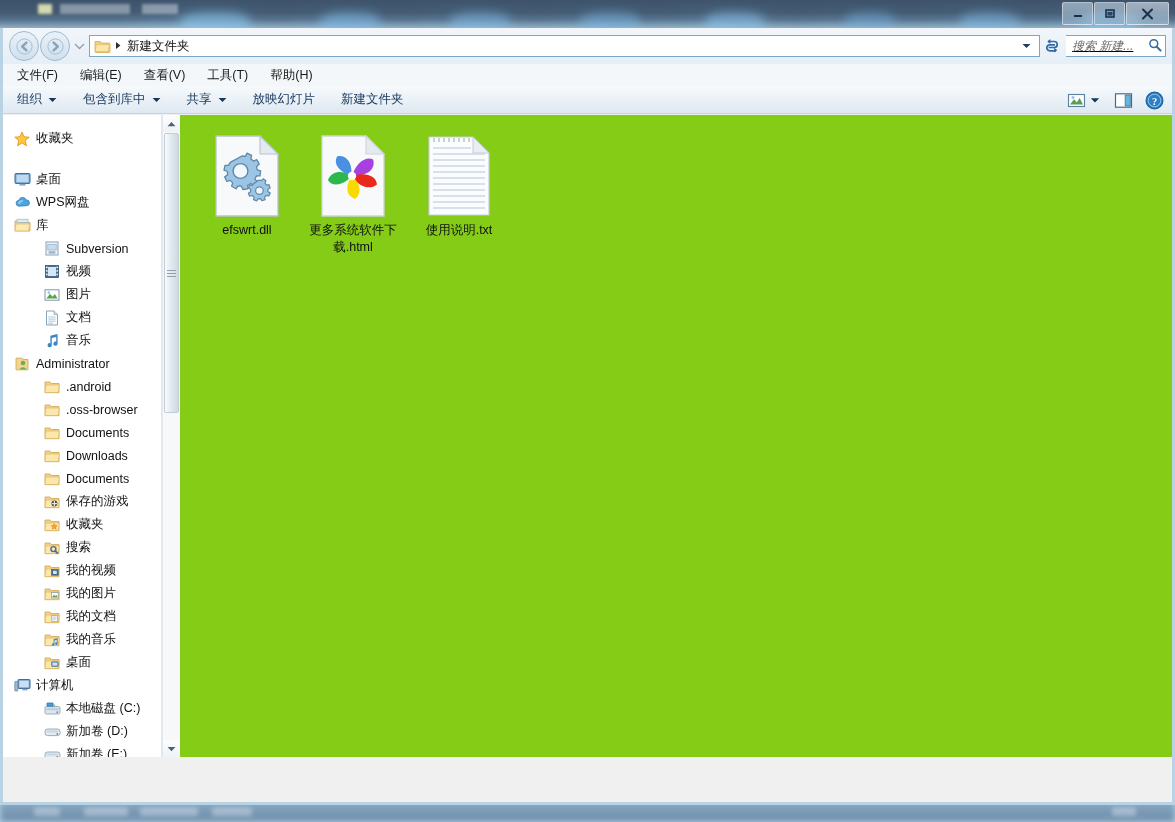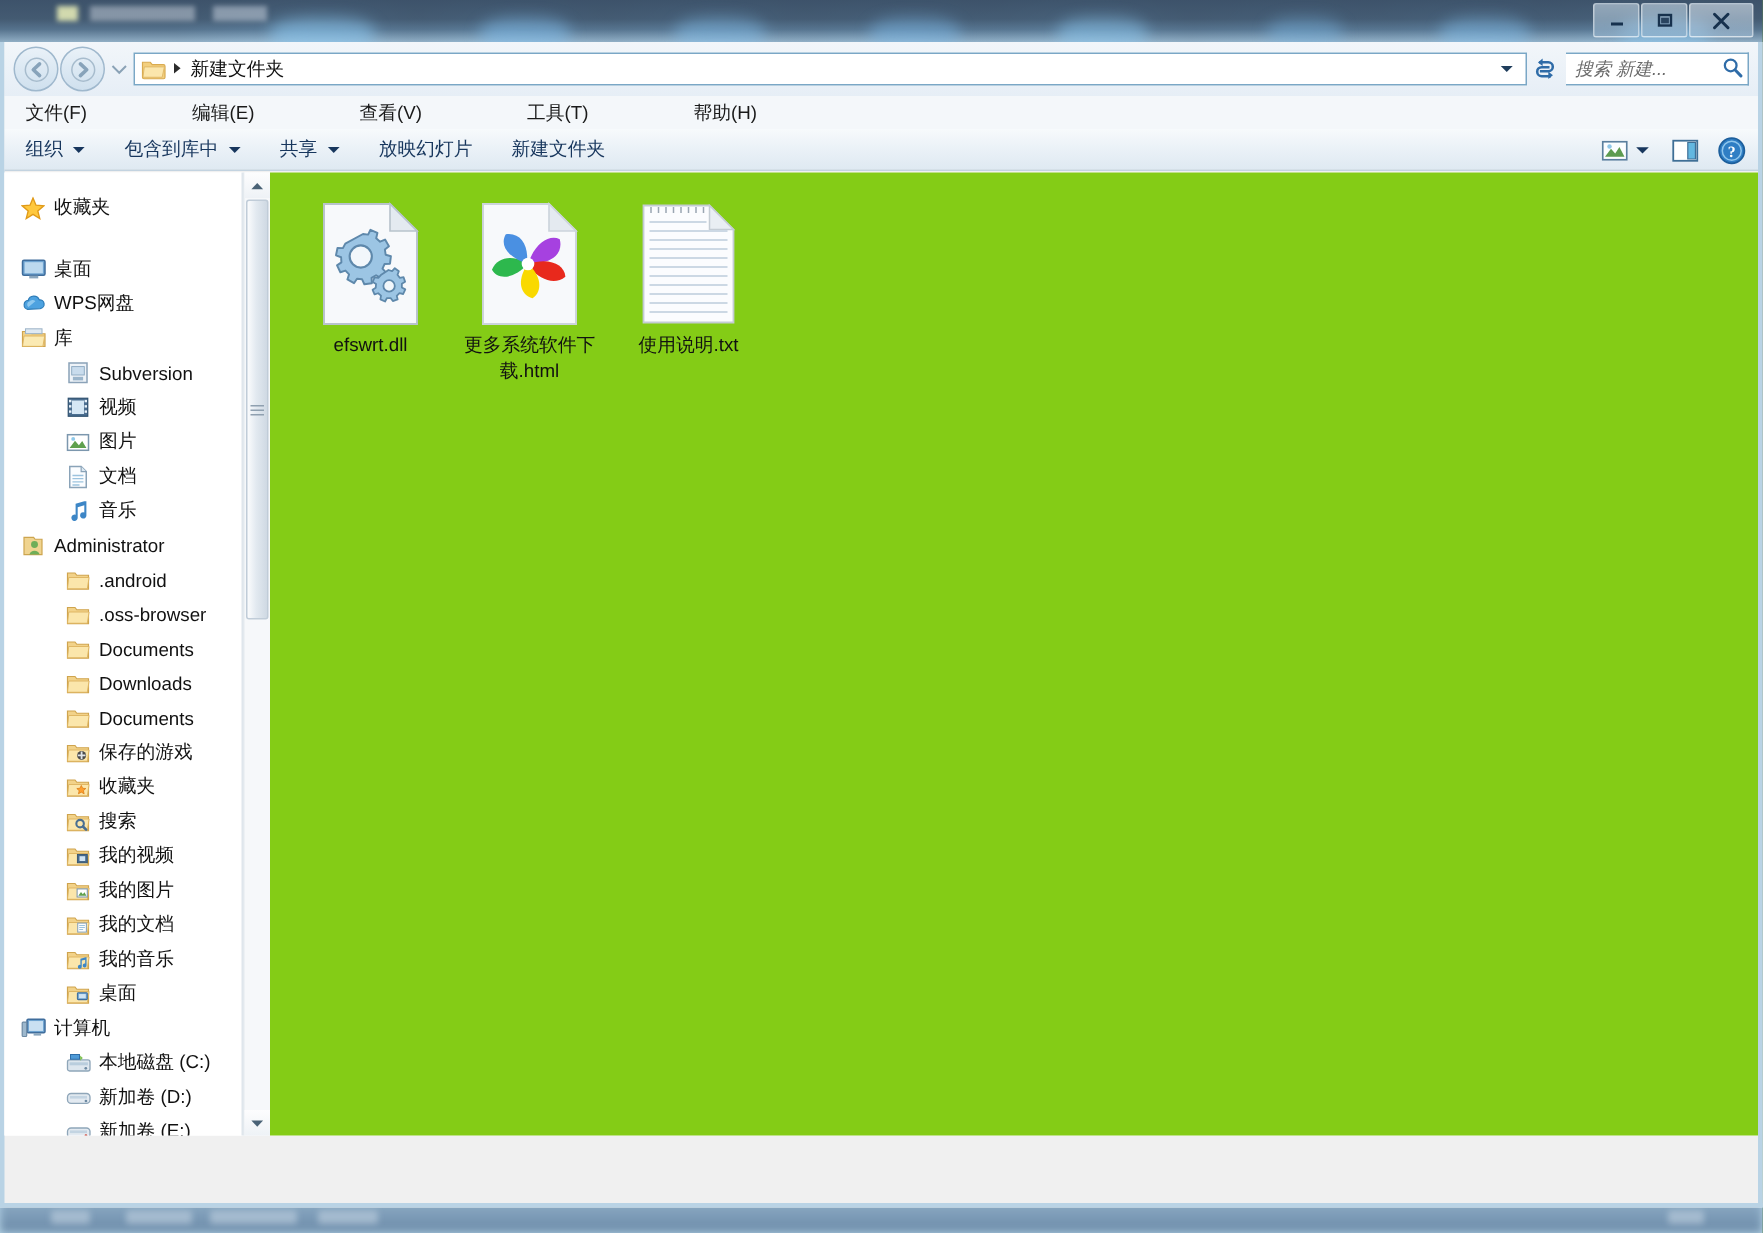--- a/index.html
+++ b/index.html
@@ -67,28 +67,28 @@
     margin-right:1px;}
   .navbtn.fwd{margin-right:2px;}
   .navcaret{width:14px;display:flex;align-items:center;justify-content:center;margin-right:3px;}
   .addrbox{flex:1;height:22px;background:#fff;border:1px solid #7aa7c6;
     display:flex;align-items:center;padding:0 2px 0 4px;box-sizing:border-box;}
   .addr-folder{width:17px;height:15px;margin-right:2px;position:relative;}
   .crumb-arrow{margin:0 5px 0 2px;}
   .crumb{font-size:12.5px;color:#111;}
   .addr-dd{width:22px;height:20px;display:flex;align-items:center;justify-content:center;}
   .addr-refresh{width:24px;height:20px;display:flex;align-items:center;justify-content:center;}
-  .searchbox{width:122px;height:22px;background:#fff;border:1px solid #7aa7c6;border-left:none;
+  .searchbox{width:100px;height:22px;background:#fff;border:1px solid #7aa7c6;border-left:none;
     display:flex;align-items:center;justify-content:space-between;padding:0 3px 0 6px;
-    box-sizing:border-box;margin-left:2px;}
+    box-sizing:border-box;margin-left:2px;text-decoration:underline;}
   .searchbox .ph{font-style:italic;color:#6a6a6a;font-size:12px;}
 
   
   .menubar{position:absolute;left:0;top:36px;right:0;height:22px;
-    background:#f4f7fa;display:flex;align-items:center;padding-left:14px;gap:48px;}
+    background:#f4f7fa;display:flex;align-items:center;padding-left:14px;}
   .menuitem{font-size:12.5px;color:#1a1a1a;margin-right:22px;}
 
   
   .cmdbar{position:absolute;left:0;top:58px;right:0;height:28px;
     background:linear-gradient(180deg,#f7fafc 0%,#eaf1f7 50%,#dfe9f2 100%);
     border-bottom:1px solid #c3d3e0;display:flex;align-items:center;padding-left:14px;
     box-sizing:border-box;}
   .cmditem{font-size:12.5px;color:#17365d;margin-right:26px;display:flex;align-items:center;gap:6px;}
   .cmdright{position:absolute;right:8px;top:0;height:28px;display:flex;align-items:center;gap:4px;}
   .cmdicon{display:flex;align-items:center;justify-content:center;}

